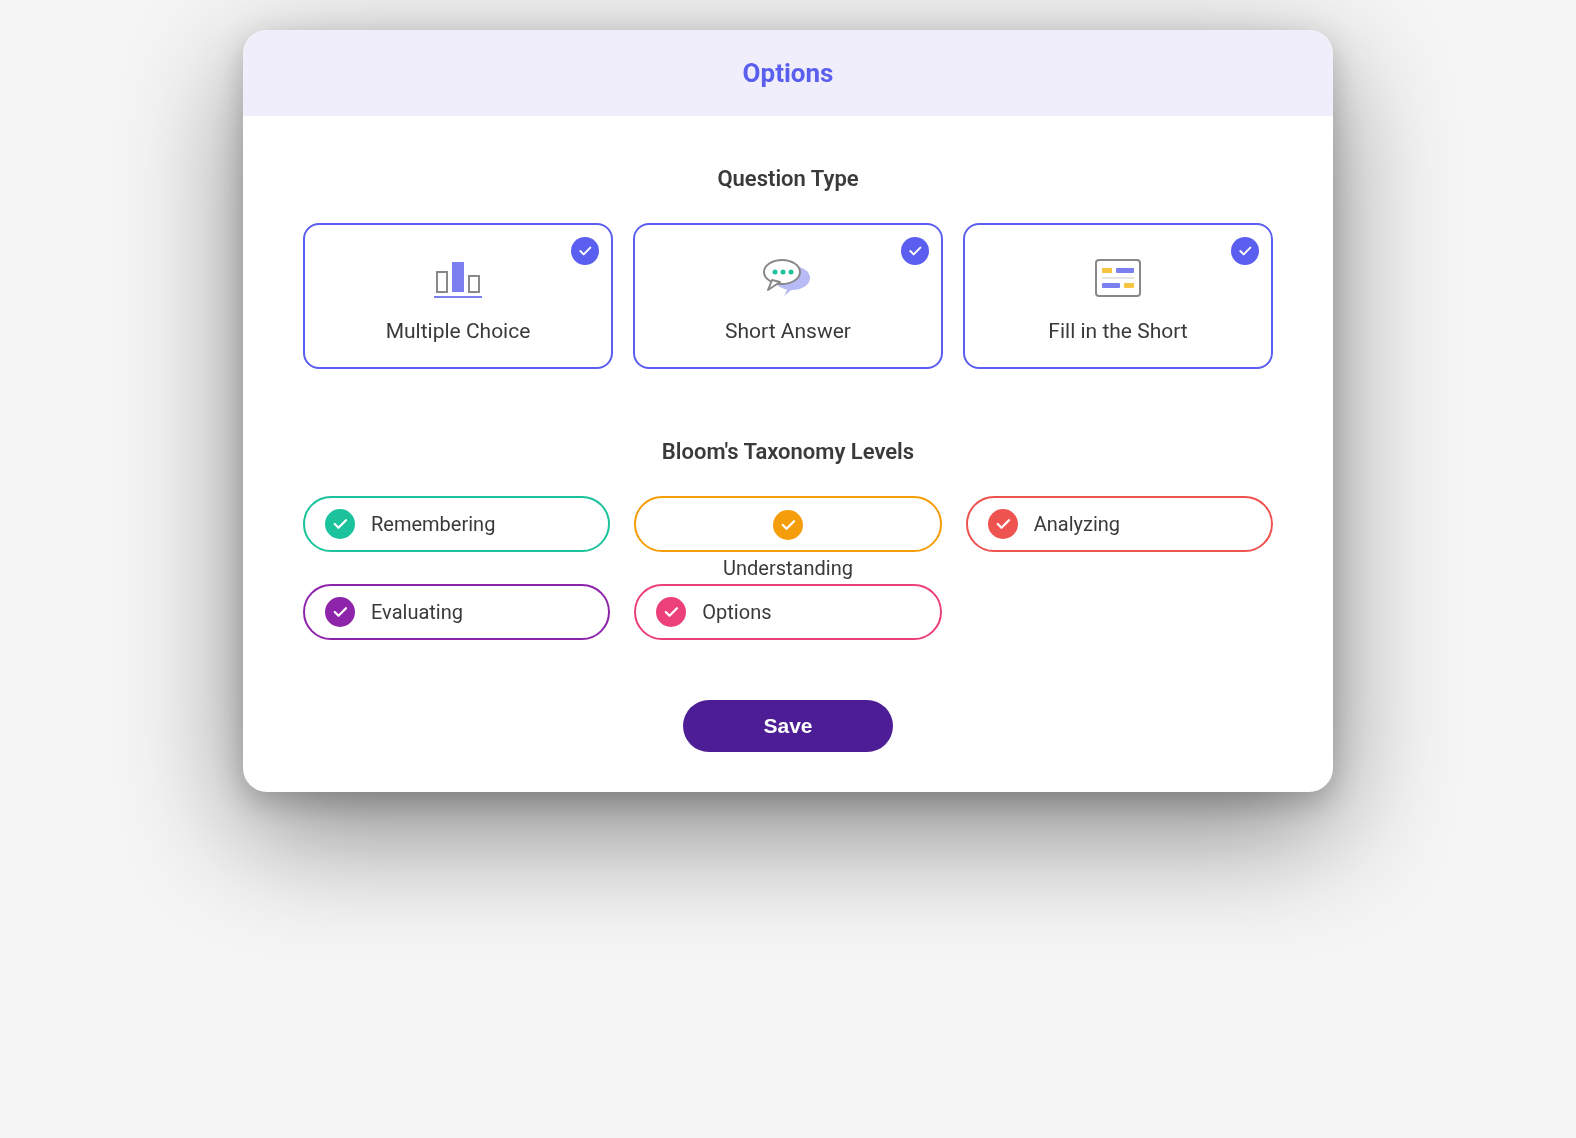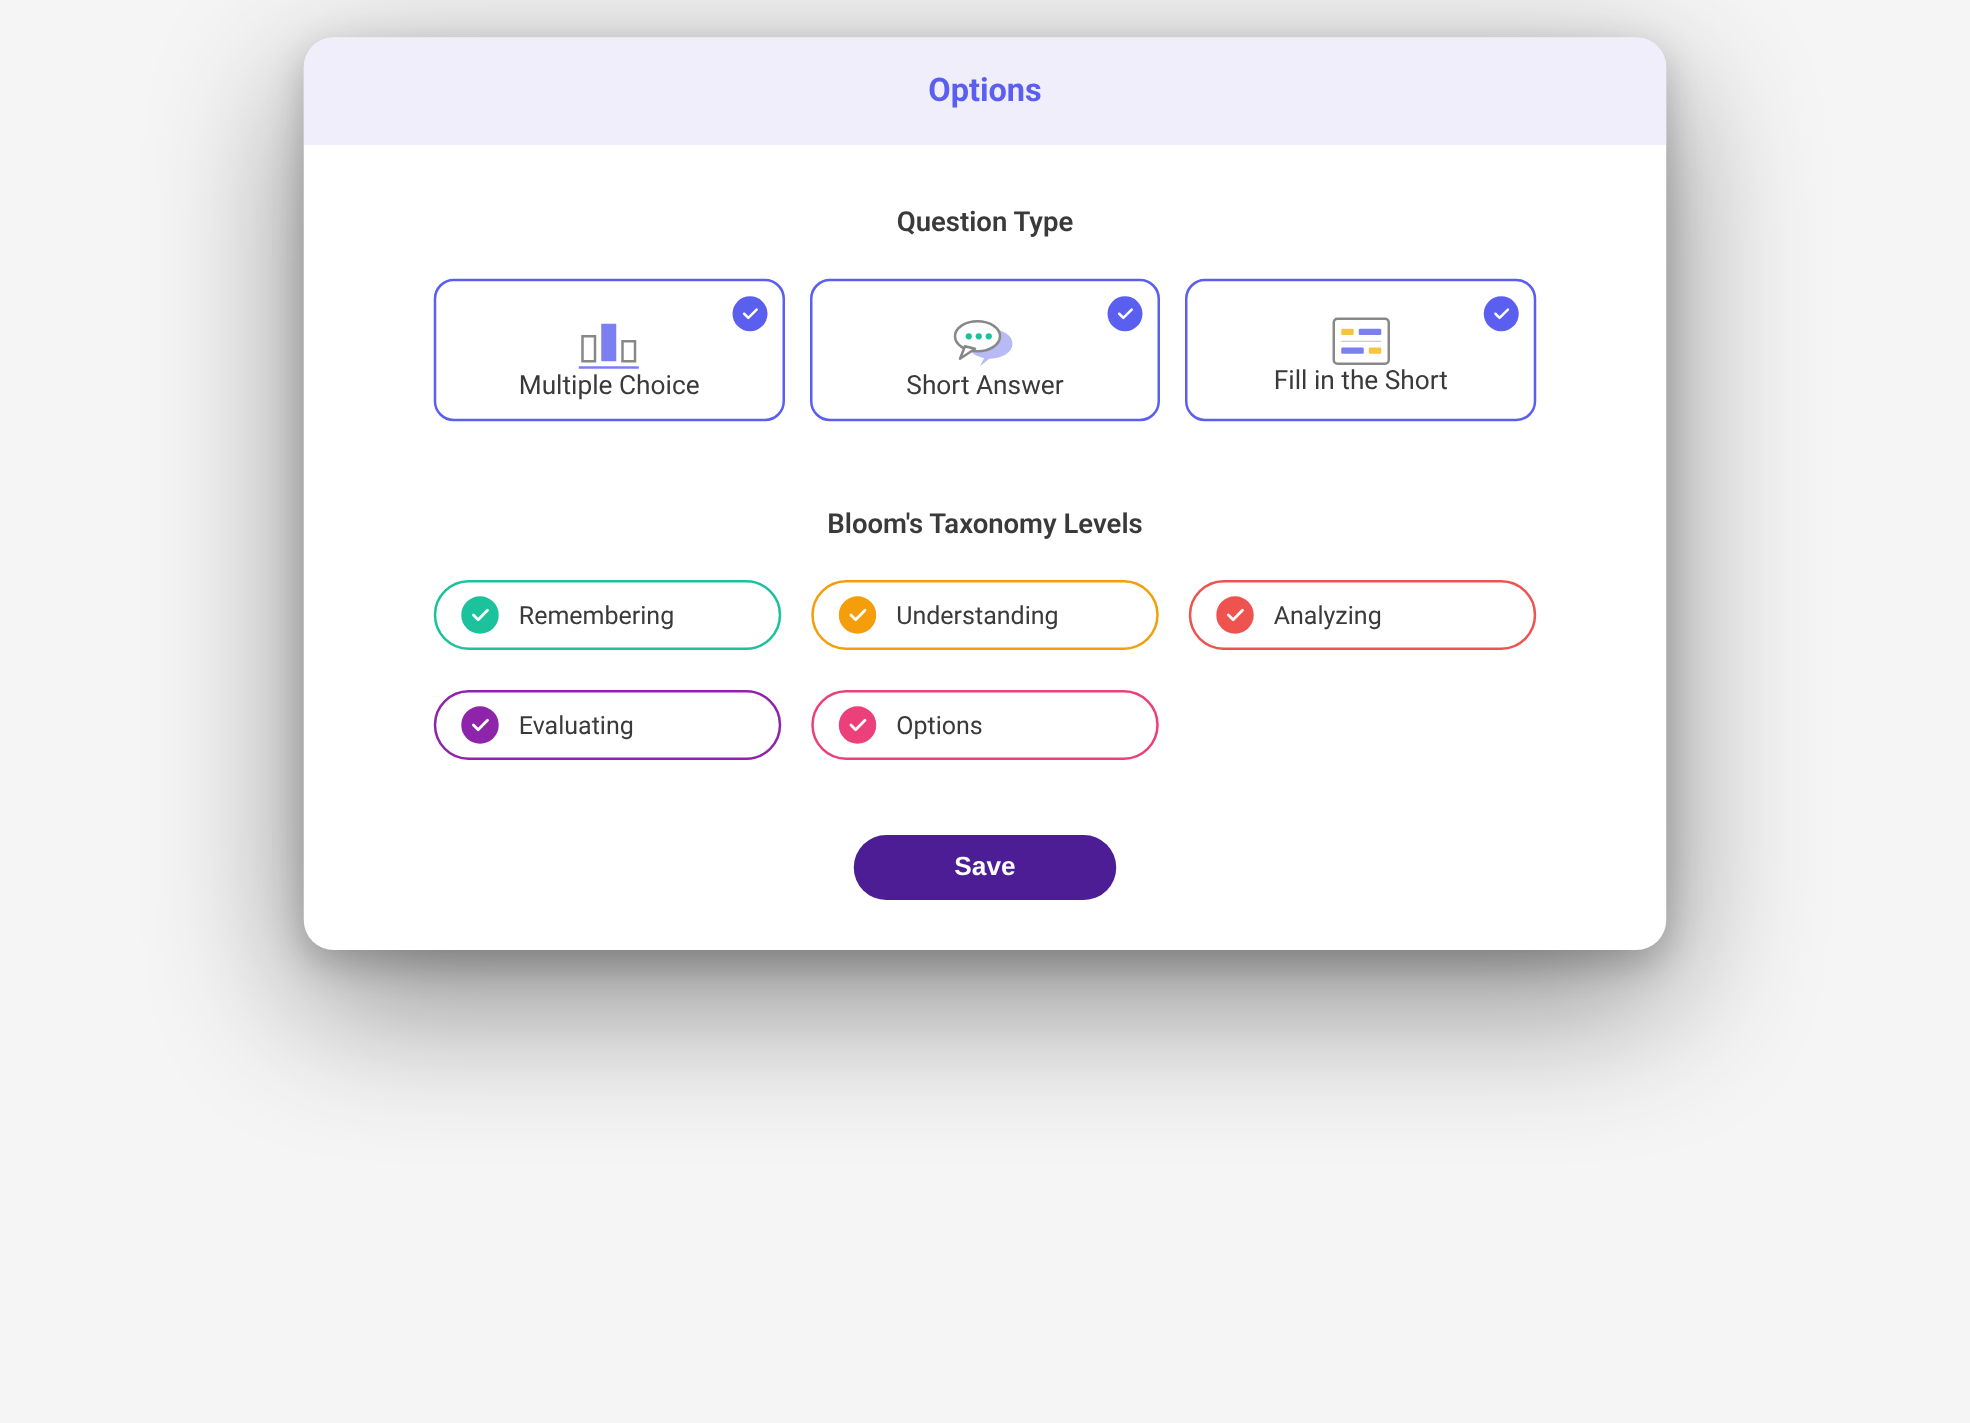--- a/index.html
+++ b/index.html
@@ -28,21 +28,21 @@
       background: #f0eefa;
       padding: 28px 12px;
       text-align: center;
     }
     .modal-title {
       font-size: 26px;
       font-weight: 700;
       color: #5b5fef;
     }
     .modal-body {
-      padding: 50px 104px 40px;
+      padding: 50px 60px 40px;
     }
     .section-title {
       text-align: center;
       font-size: 22px;
       font-weight: 600;
       color: #3a3a3a;
       margin-bottom: 32px;
     }
     .question-types {
       display: flex;
@@ -54,21 +54,21 @@
       border: 2.5px solid #5b5fef;
       border-radius: 16px;
       padding: 24px 20px 24px;
       position: relative;
       cursor: pointer;
       text-align: center;
       display: flex;
       flex-direction: column;
       align-items: center;
       justify-content: space-between;
-      height: 114px;
+      height: 146px;
     }
     .qtype-check {
       position: absolute;
       top: 12px;
       right: 12px;
       width: 28px;
       height: 28px;
       background: #5b5fef;
       border-radius: 50%;
       display: flex;
@@ -215,21 +215,21 @@
 
     <div class="bloom-grid">
       <div class="bloom-pill" style="border-color: rgb(27, 194, 155); text-align: right;">
         <div class="bloom-check" style="background: rgb(27, 194, 155);">
           <svg viewBox="0 0 24 24" fill="none">
               <path d="M5 12l5 5L20 7" stroke="#ffffff" stroke-width="3" stroke-linecap="round" stroke-linejoin="round"></path>
             </svg>
         </div>
         <div class="bloom-label">Remembering</div>
       </div>
-      <div class="bloom-pill" style="border-color: rgb(245, 158, 11);">
+      <div class="bloom-pill" style="border-color: rgb(245, 158, 11); flex-direction: column;">
         <div class="bloom-check" style="background: rgb(245, 158, 11);">
           <svg viewBox="0 0 24 24" fill="none">
               <path d="M5 12l5 5L20 7" stroke="#ffffff" stroke-width="3" stroke-linecap="round" stroke-linejoin="round"></path>
             </svg>
         </div>
         <div class="bloom-label">Understanding</div>
       </div>
       <div class="bloom-pill" style="border-color: rgb(239, 83, 80);">
         <div class="bloom-check" style="background: rgb(239, 83, 80);">
           <svg viewBox="0 0 24 24" fill="none">

